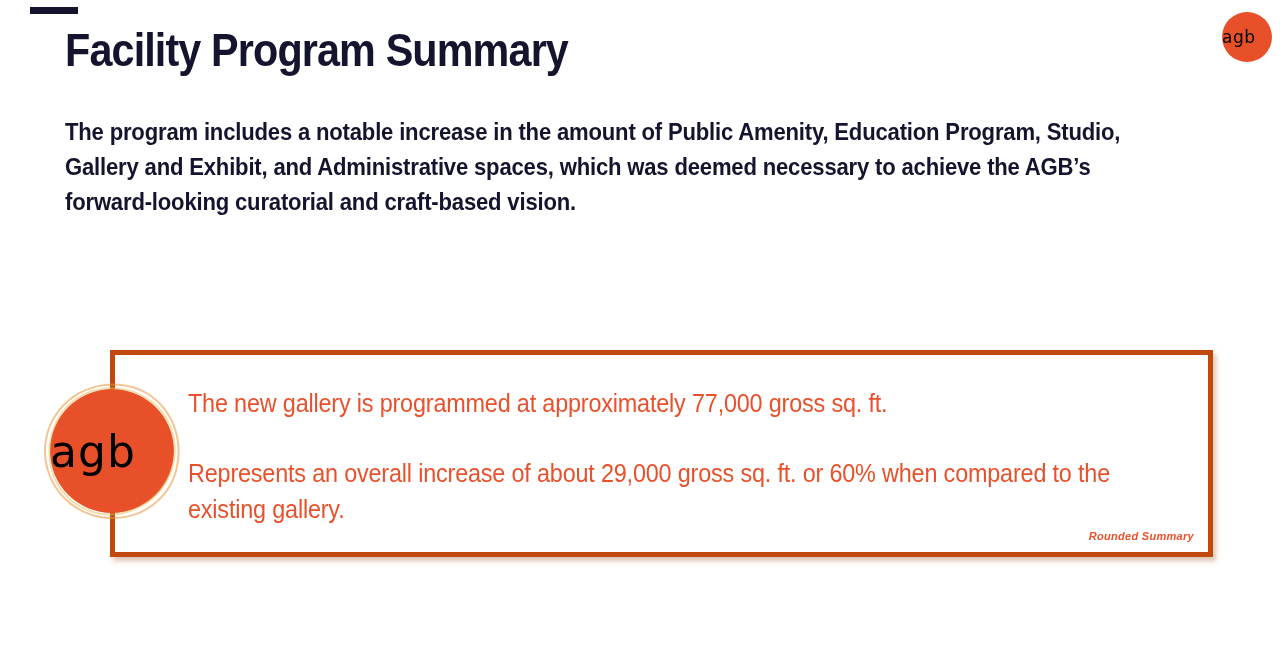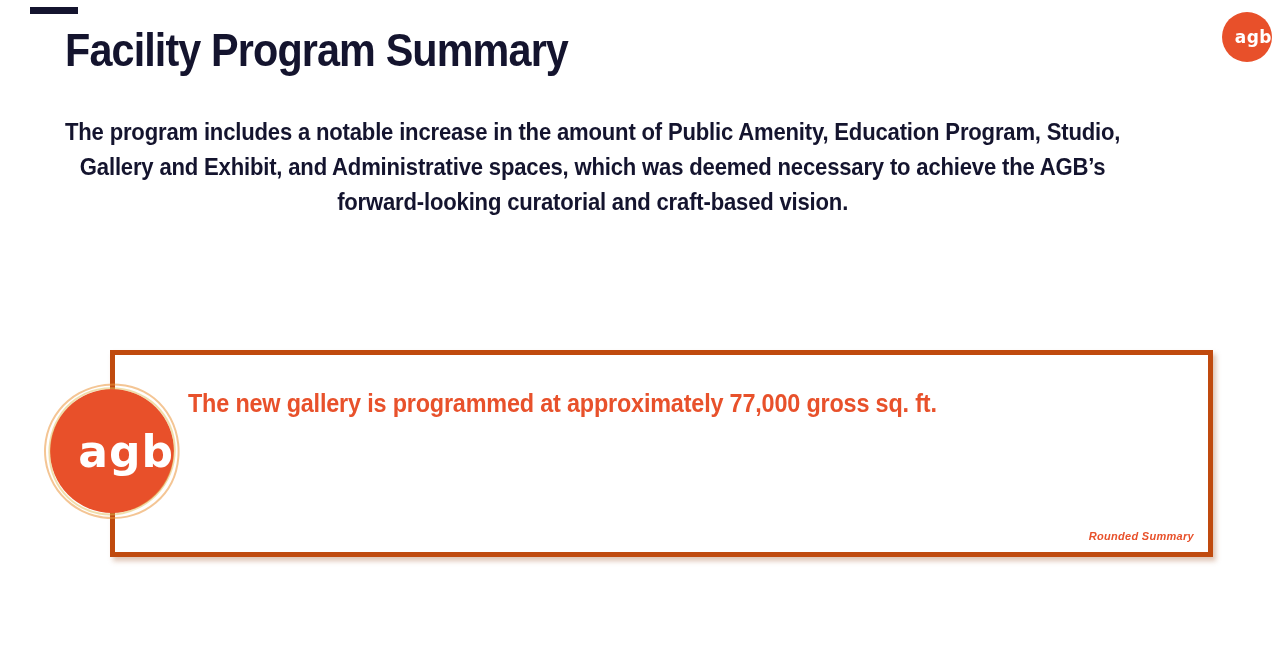--- a/index.html
+++ b/index.html
@@ -24,60 +24,60 @@
     font-size: 47px; font-weight: bold;
     color: var(--navy, #14142e);
     letter-spacing: -1px;
     white-space: nowrap;
     transform: scaleX(0.88); transform-origin: 0 0;
   }
 
   .intro {
     position: absolute; left: 65px; top: 114px;
     color: var(--navy, #14142e);
-    font-weight: bold; font-size: 24px; text-align: center;
+    font-weight: bold; font-size: 24px;
   }
   .intro .line {
     line-height: 35px; white-space: nowrap;
     letter-spacing: -0.2px;
     transform: scaleX(0.92); transform-origin: 0 50%;
   }
 
   .callout {
     position: absolute; left: 110px; top: 350px;
     width: 1103px; height: 207px;
     border: 5px solid var(--box-border, #c04a0e);
     background: #ffffff;
     box-shadow: 3px 4px 5px rgba(160, 85, 40, 0.35);
   }
   .callout .statement {
     position: absolute; left: 73px;
     color: var(--orange-text, #e8512b);
-    font-weight: bold; font-size: 26px;
+    font-weight: normal; font-size: 26px;
   }
   .callout .statement-1 { top: 30px; }
   .callout .statement-2 { top: 100px; }
   .callout .cline {
     line-height: 36px; white-space: nowrap;
     letter-spacing: -0.2px;
     transform: scaleX(0.9); transform-origin: 0 50%;
   }
   .footnote {
     position: absolute; right: 14px; bottom: 10px;
     font-size: 11px; font-style: italic; font-weight: bold;
     color: var(--orange-text, #e8512b);
     letter-spacing: 0.3px;
   }
 
   .logo {
     background: var(--logo-fill, #e8502a);
     border-radius: 50%;
-    color: #ffffff;
-    display: flex; align-items: center; justify-content: flex-end;
-    font-family: "DejaVu Sans", sans-serif; font-weight: bold;
+    color: #000000;
+    display: flex; align-items: center; justify-content: flex-start;
+    font-family: "DejaVu Sans", sans-serif; font-weight: normal;
   }
   .logo-left {
     position: absolute; left: 50px; top: 389px;
     width: 124px; height: 124px;
     font-size: 44px; letter-spacing: 1px;
     z-index: 2;
   }
   
   .logo-left::before {
     content: ""; position: absolute; inset: -6px;
@@ -109,20 +109,24 @@
   <div class="intro">
     <div class="line">The program includes a notable increase in the amount of Public Amenity, Education Program, Studio,</div>
     <div class="line">Gallery and Exhibit, and Administrative spaces, which was deemed necessary to achieve the AGB’s</div>
     <div class="line">forward-looking curatorial and craft-based vision.</div>
   </div>
 
   <div class="callout">
     <div class="statement statement-1">
       <div class="cline">The new gallery is programmed at approximately 77,000 gross sq. ft.</div>
     </div>
+    <div class="statement statement-2">
+      <div class="cline">Represents an overall increase of about 29,000 gross sq. ft. or 60% when compared to the</div>
+      <div class="cline">existing gallery.</div>
+    </div>
     <div class="footnote">Rounded Summary</div>
   </div>
 
   <div class="logo logo-left">
     <span>agb</span>
   </div>
 
   <div class="logo logo-topright">
     <span>agb</span>
   </div>

